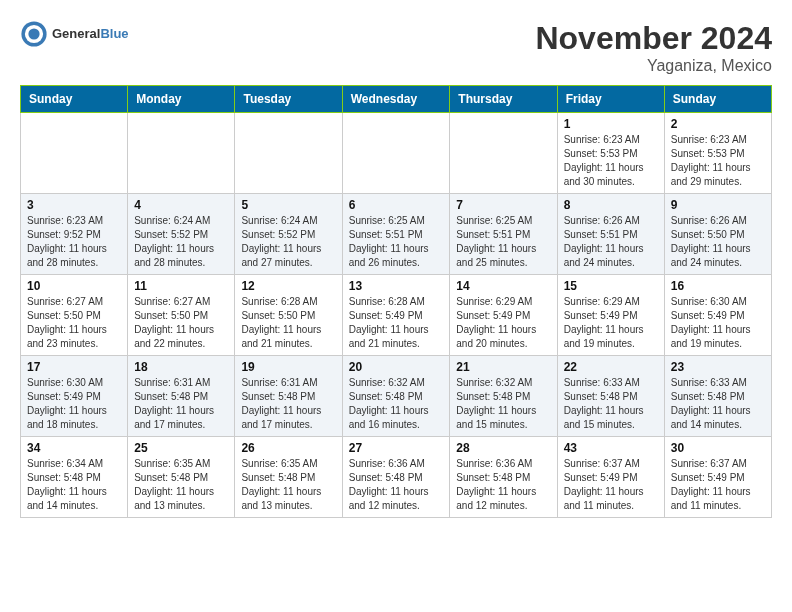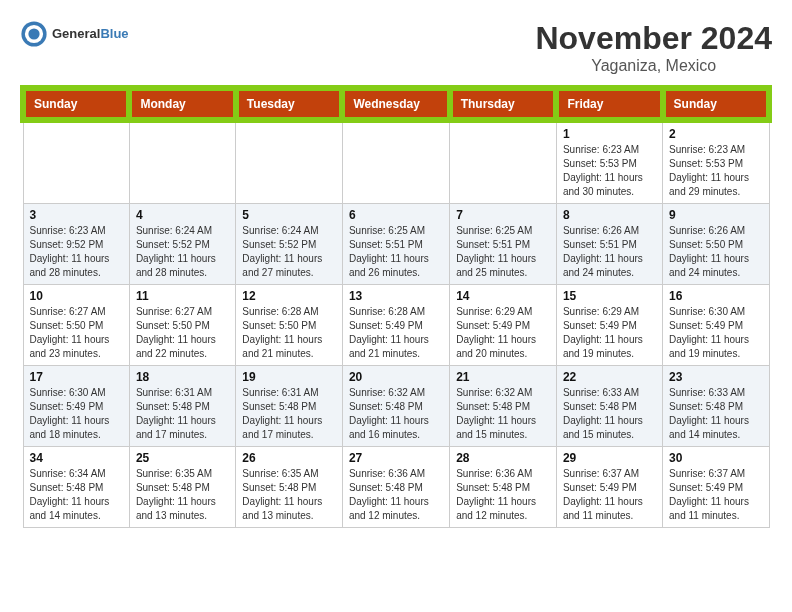--- a/index.html
+++ b/index.html
@@ -28,44 +28,44 @@
       font-weight: bold;
       line-height: 1.2;
     }
     .logo-text .general { color: #333; }
     .logo-text .blue { color: #3a7ab5; }
     .logo-icon {
       width: 28px;
       height: 28px;
     }
     .title-block {
-      text-align: center;
+      text-align: right;
     }
     .month-title {
       font-size: 32px;
       font-weight: bold;
       color: #333;
     }
     .location {
       font-size: 16px;
       color: #555;
     }
     .calendar {
       width: 100%;
       border-collapse: collapse;
       font-size: 11px;
     }
     .calendar thead tr th {
-      background-color: #c2410c;
+      background-color: #0369a1;
       color: #fff;
       padding: 6px 8px;
       text-align: left;
       font-size: 12px;
       font-weight: bold;
-      border: 6px solid #84cc16;
+      border: 1px solid #84cc16;
     }
     .calendar tbody tr td {
       border: 1px solid #ccc;
       vertical-align: top;
       padding: 4px 6px;
       width: 108px;
       min-height: 80px;
       background: #fff;
     }
     .calendar tbody tr:nth-child(odd) td {
@@ -300,21 +300,21 @@
 Sunset: 5:48 PM
 Daylight: 11 hours and 12 minutes.</div>
         </td>
         <td>
           <div class="day-num">28</div>
           <div class="day-info">Sunrise: 6:36 AM
 Sunset: 5:48 PM
 Daylight: 11 hours and 12 minutes.</div>
         </td>
         <td>
-          <div class="day-num">29</div>
+          <div class="day-num">43</div>
           <div class="day-info">Sunrise: 6:37 AM
 Sunset: 5:49 PM
 Daylight: 11 hours and 11 minutes.</div>
         </td>
         <td>
           <div class="day-num">30</div>
           <div class="day-info">Sunrise: 6:37 AM
 Sunset: 5:49 PM
 Daylight: 11 hours and 11 minutes.</div>
         </td>

